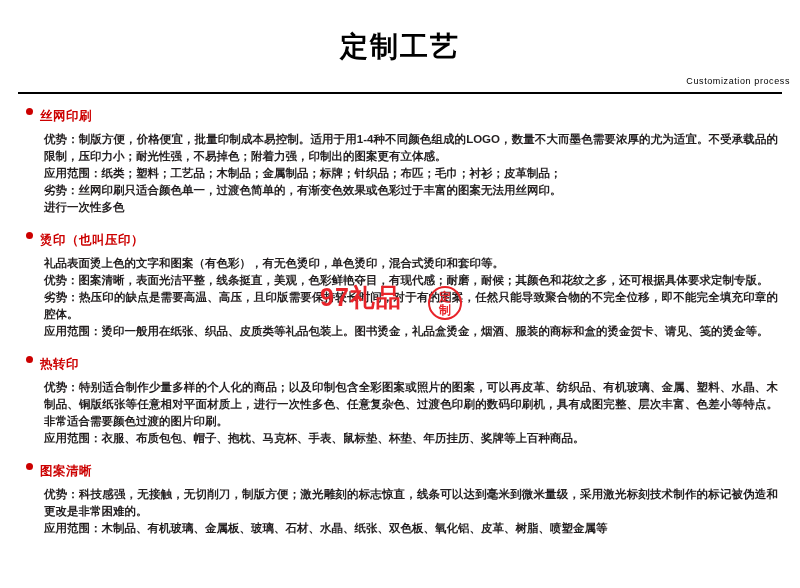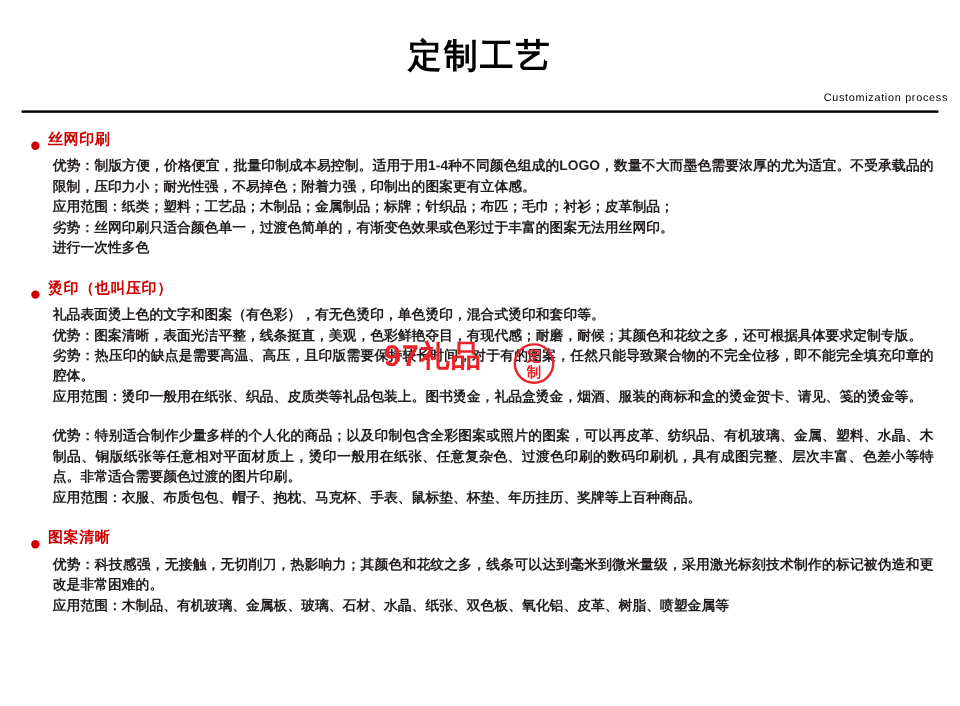--- a/index.html
+++ b/index.html
@@ -47,21 +47,21 @@
     height: 0;
   }
   .content {
     padding: 14px 22px 0 22px;
   }
   .section {
     margin-bottom: 16px;
   }
   .sec-head {
     display: flex;
-    align-items: flex-end;
+    align-items: flex-start;
     gap: 7px;
     margin-bottom: 6px;
   }
   .bullet {
     width: 7px; height: 7px;
     border-radius: 50%;
     background: #cc0000;
     flex: 0 0 auto;
     display: inline-block;
     margin-left: 4px;
@@ -141,30 +141,34 @@
         <span class="bullet"></span>
         <span class="sec-title">烫印（也叫压印）</span>
       </div>
       <div class="para">礼品表面烫上色的文字和图案（有色彩），有无色烫印，单色烫印，混合式烫印和套印等。</div>
       <div class="para">优势：图案清晰，表面光洁平整，线条挺直，美观，色彩鲜艳夺目，有现代感；耐磨，耐候；其颜色和花纹之多，还可根据具体要求定制专版。</div>
       <div class="para">劣势：热压印的缺点是需要高温、高压，且印版需要保持较长时间，对于有的图案，任然只能导致聚合物的不完全位移，即不能完全填充印章的腔体。</div>
       <div class="para">应用范围：烫印一般用在纸张、织品、皮质类等礼品包装上。图书烫金，礼品盒烫金，烟酒、服装的商标和盒的烫金贺卡、请见、笺的烫金等。</div>
     </div>
 
     <div class="section">
-      <div class="para">优势：特别适合制作少量多样的个人化的商品；以及印制包含全彩图案或照片的图案，可以再皮革、纺织品、有机玻璃、金属、塑料、水晶、木制品、铜版纸张等任意相对平面材质上，烫印一般用在纸张、任意复杂色、过渡色印刷的数码印刷机，具有成图完整、层次丰富、色差小等特点。非常适合需要颜色过渡的图片印刷。</div>
+      <div class="sec-head">
+        <span class="bullet"></span>
+        <span class="sec-title">热转印</span>
+      </div>
+      <div class="para">优势：特别适合制作少量多样的个人化的商品；以及印制包含全彩图案或照片的图案，可以再皮革、纺织品、有机玻璃、金属、塑料、水晶、木制品、铜版纸张等任意相对平面材质上，进行一次性多色、任意复杂色、过渡色印刷的数码印刷机，具有成图完整、层次丰富、色差小等特点。非常适合需要颜色过渡的图片印刷。</div>
       <div class="para">应用范围：衣服、布质包包、帽子、抱枕、马克杯、手表、鼠标垫、杯垫、年历挂历、奖牌等上百种商品。</div>
     </div>
 
     <div class="section">
       <div class="sec-head">
         <span class="bullet"></span>
         <span class="sec-title">图案清晰</span>
       </div>
-      <div class="para">优势：科技感强，无接触，无切削刀，热影响力；其颜色和花纹之多，线条可以达到毫米到微米量级，采用激光标刻技术制作的标记被伪造和更改是非常困难的。</div>
+      <div class="para">优势：科技感强，无接触，无切削刀，制版方便；激光雕刻的标志惊直，线条可以达到毫米到微米量级，采用激光标刻技术制作的标记被伪造和更改是非常困难的。</div>
       <div class="para">应用范围：木制品、有机玻璃、金属板、玻璃、石材、水晶、纸张、双色板、氧化铝、皮革、树脂、喷塑金属等</div>
     </div>
 
   </div>
 
   <div class="watermark">
     <div class="wm-text">97礼品</div>
     <div class="wm-badge">
       <span>定</span>
       <span>制</span>

